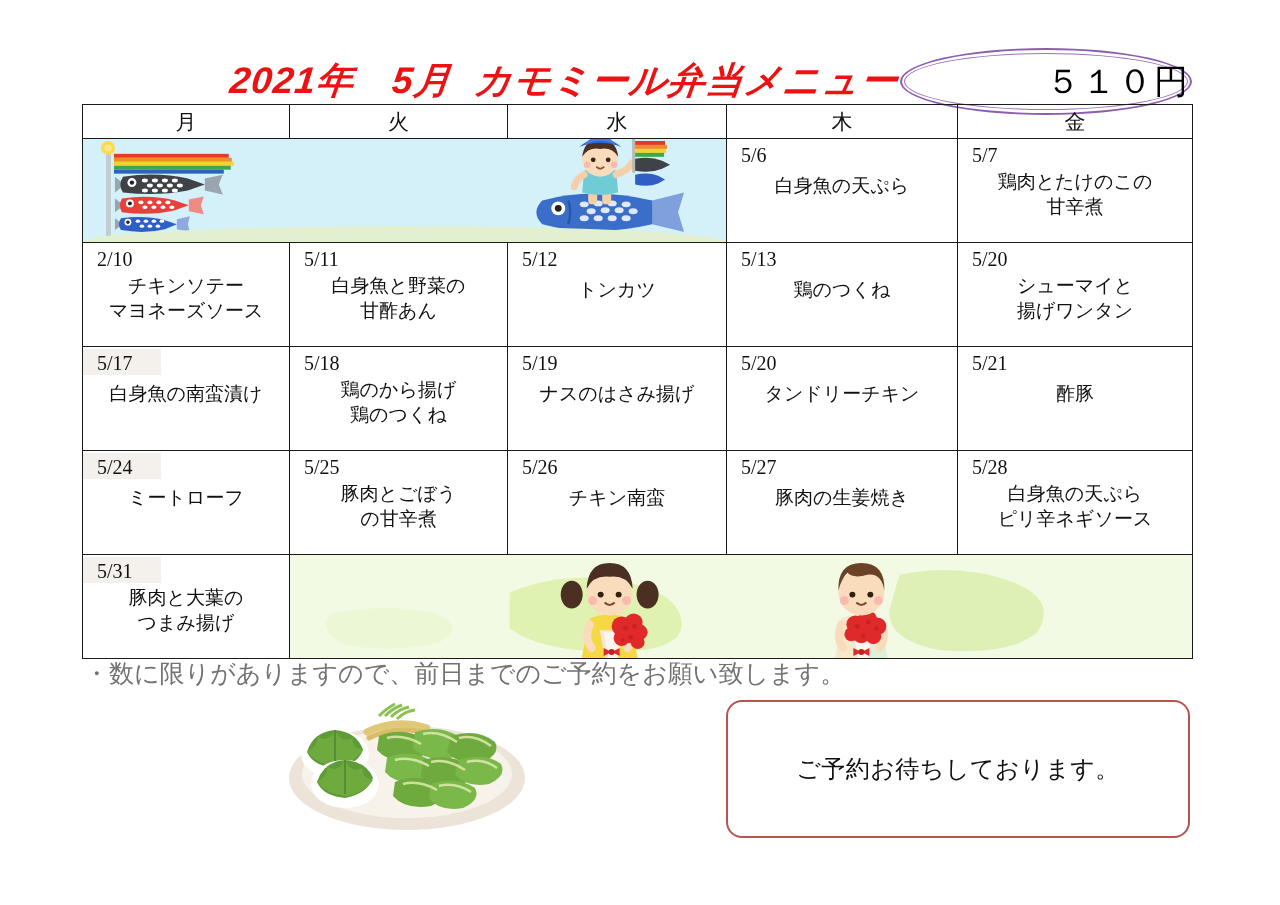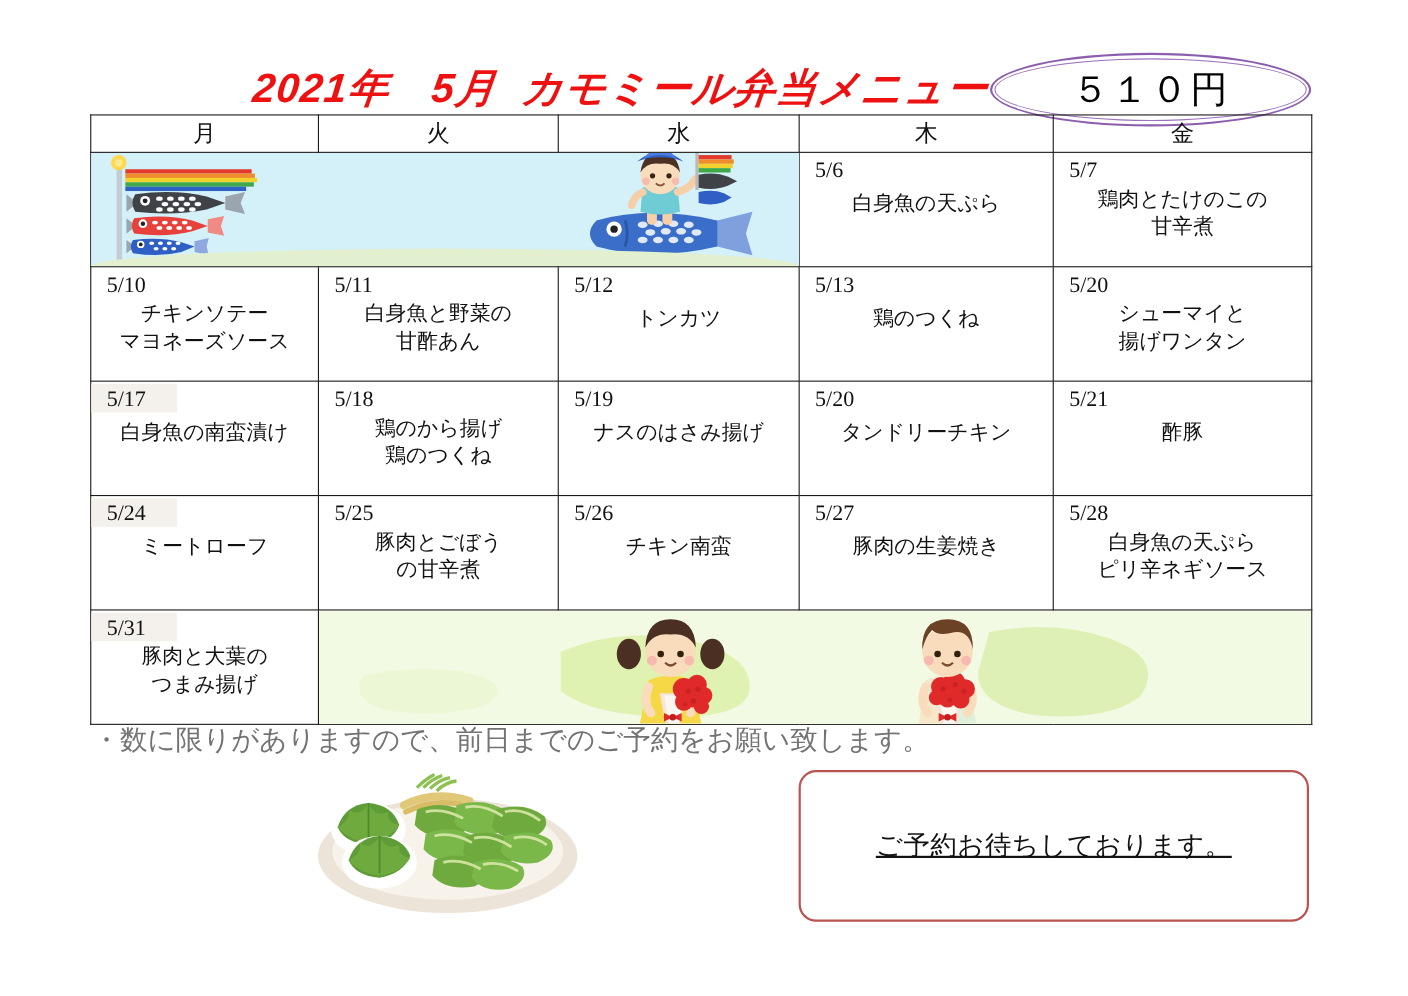--- a/index.html
+++ b/index.html
@@ -22,21 +22,21 @@
     font-size:37px; font-weight:bold; font-style:italic;
     color:#ee1111;
     letter-spacing:1px;
     white-space:pre;
     transform: skewX(-6deg);
   }
   .price-oval {
     position:absolute; left:900px; top:26px; width:292px; height:67px;
     border:2px solid #8b5fad;
     border-radius:50%;
-    display:flex; align-items:center; justify-content:center;
+    display:flex; align-items:center; justify-content:flex-end;
   }
   .price-oval .inner-ring {
     position:absolute; left:2px; top:3px; right:2px; bottom:3px;
     border:1px solid #9b72bb; border-radius:50%;
   }
   .price-text {
     position:relative;
     font-size:34px; color:#000; letter-spacing:2px;
   }
 
@@ -105,21 +105,21 @@
 
   
   .contact {
     position:absolute; left:726px; top:700px; width:464px; height:138px;
     border:2px solid #b9534f;
     border-radius:16px;
     display:flex; flex-direction:column;
     align-items:center; justify-content:center;
     gap:2px;
   }
-  .contact div { font-size:24px; line-height:32px; color:#111; letter-spacing:0.5px;text-decoration:underline; }
+  .contact div { font-size:24px; line-height:32px; color:#111; letter-spacing:0.5px; }
   .contact .tel { letter-spacing:3px; font-size:25px; }
 
   
   .food {
     position:absolute; left:283px; top:702px; width:248px; height:136px;
   }
 </style>
 </head>
 <body>
 
@@ -267,21 +267,21 @@
       </td>
       <td class="daycell">
         <span class="date">5/7</span>
         <span class="menu tight">鶏肉とたけのこの
 甘辛煮</span>
       </td>
     </tr>
 
     <tr>
       <td class="daycell">
-        <span class="date">5/10</span>
+        <span class="date">2/10</span>
         <span class="menu tight">チキンソテー
 マヨネーズソース</span>
       </td>
       <td class="daycell">
         <span class="date">5/11</span>
         <span class="menu tight">白身魚と野菜の
 甘酢あん</span>
       </td>
       <td class="daycell">
         <span class="date">5/12</span>

